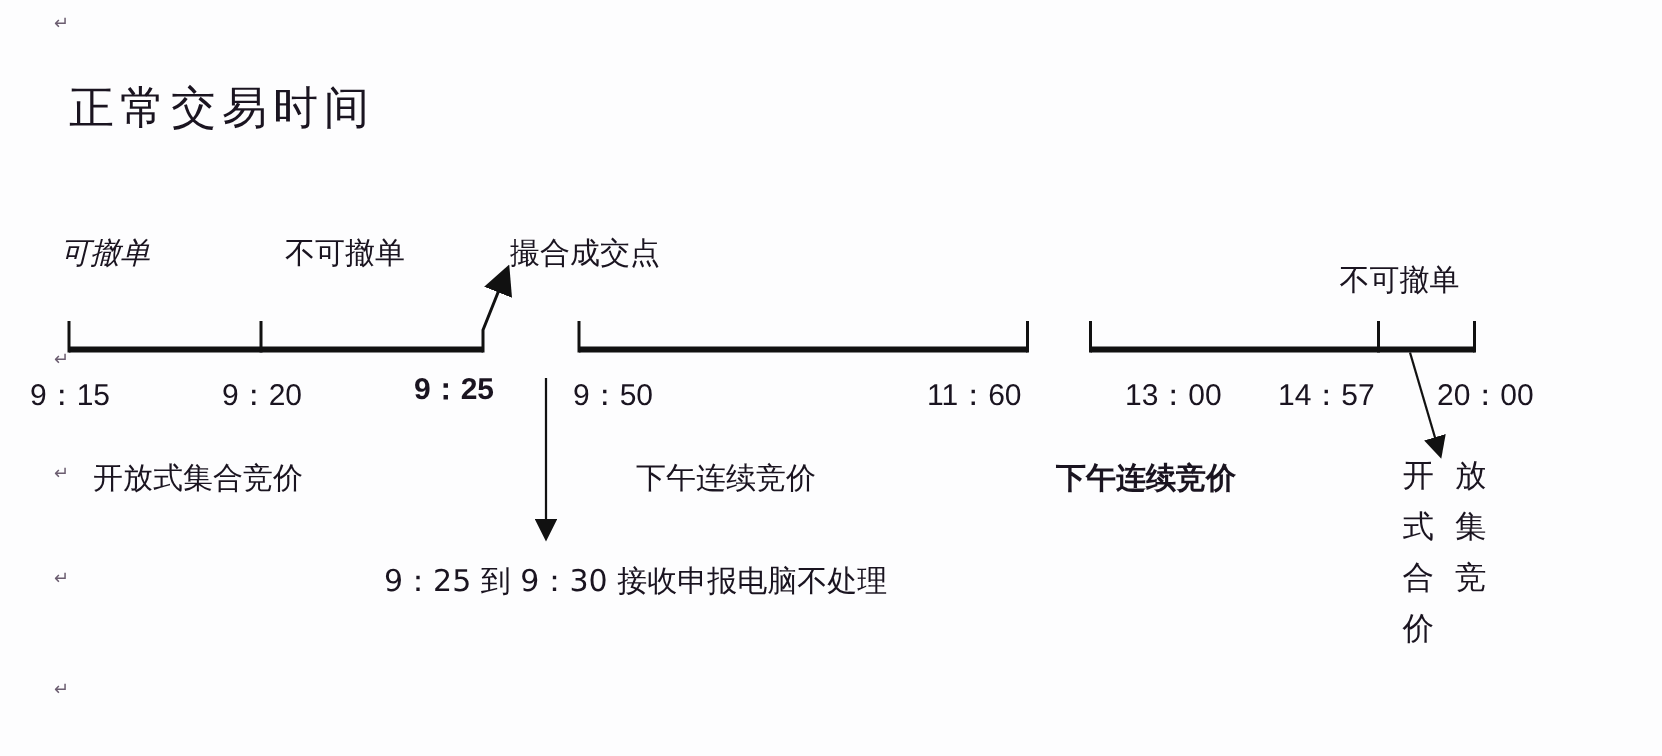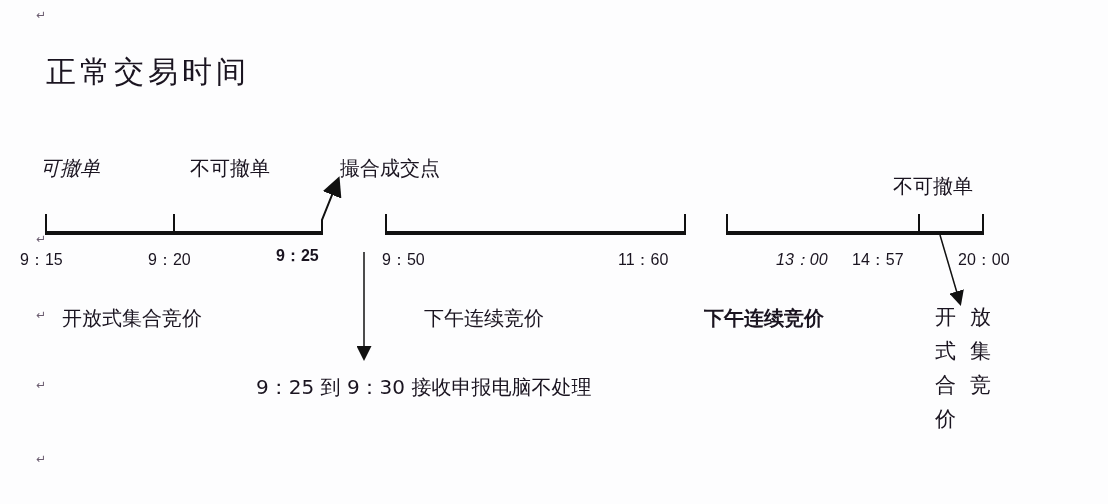--- a/index.html
+++ b/index.html
@@ -5,21 +5,21 @@
   html, body { margin: 0; padding: 0; }
   body {
     width: 1108px; height: 504px; position: relative; overflow: hidden;
     background: #fdfdfe;
     font-family: "DejaVu Sans", sans-serif;
     color: #1a1420;
   }
   .abs { position: absolute; white-space: nowrap; }
   .title { font-size: 30px; letter-spacing: 4px; }
   .lbl { font-size: 20px; }
-  .time { font-family: "Liberation Sans", sans-serif; font-size: 16px; }
+  .time { font-family: "Liberation Sans", sans-serif; font-size: 20px; }
   .para { font-size: 12px; color: #6b5d70; }
   .vert { font-size: 21px; line-height: 34px; letter-spacing: 14px; white-space: normal; width: 100px; }
   svg.lines { position: absolute; left: 0; top: 0; }
 </style>
 </head>
 <body>
 
 <span class="abs para" style="left:36px;top:8px;">↵</span>
 <span class="abs para" style="left:36px;top:232px;">↵</span>
 <span class="abs para" style="left:36px;top:308px;">↵</span>
@@ -62,21 +62,21 @@
   </g>
 
   <line x1="364" y1="252" x2="364" y2="358" stroke="#111" stroke-width="1.5" marker-end="url(#arr)"></line>
 </svg>
 
 <div class="abs time" style="left:20px;top:250px;">9：15</div>
 <div class="abs time" style="left:148px;top:250px;text-align:center;">9：20</div>
 <div class="abs time" style="left:276px;top:246px;font-weight:bold;">9：25</div>
 <div class="abs time" style="left:382px;top:250px;">9：50</div>
 <div class="abs time" style="left:618px;top:250px;">11：60</div>
-<div class="abs time" style="left:776px;top:250px;font-style:italic;">13：00</div>
+<div class="abs time" style="left:750px;top:250px;">13：00</div>
 <div class="abs time" style="left:852px;top:250px;">14：57</div>
 <div class="abs time" style="left:958px;top:250px;">20：00</div>
 
 <div class="abs lbl" style="left:62px;top:305px;">开放式集合竞价</div>
 <div class="abs lbl" style="left:424px;top:305px;">下午连续竞价</div>
 <div class="abs lbl" style="left:704px;top:305px;font-weight:bold;">下午连续竞价</div>
 <div class="abs vert" style="left:935px;top:300px;">开放式集合竞价</div>
 
 <div class="abs lbl" style="left:256px;top:374px;">9：25 到 9：30 接收申报电脑不处理</div>
 

